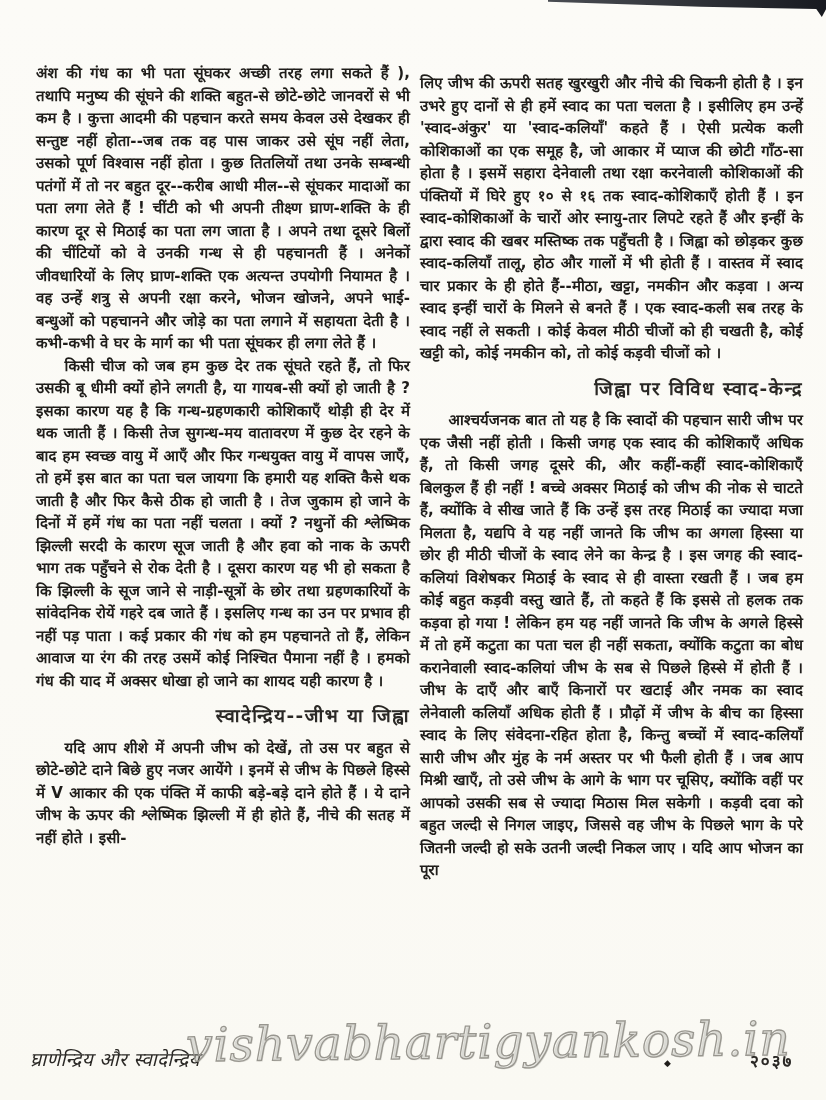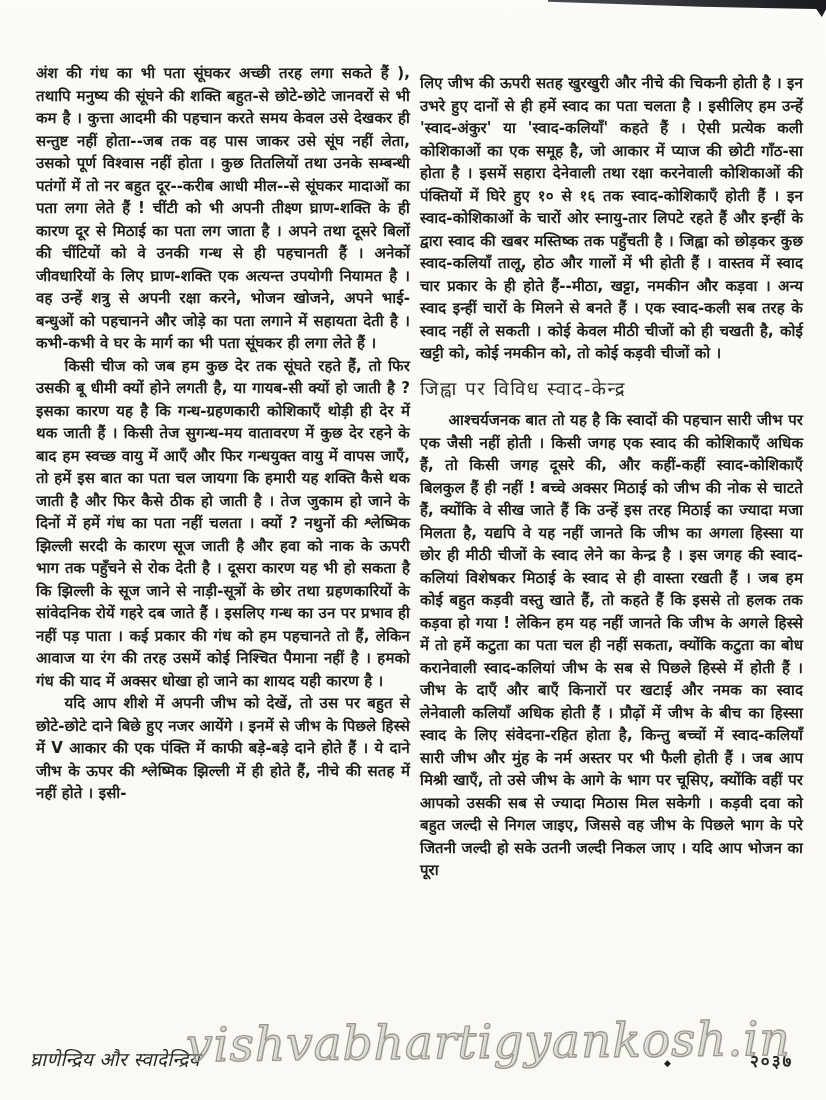--- a/index.html
+++ b/index.html
@@ -29,22 +29,22 @@
     font-weight: 600;
     letter-spacing: 0.1px;
     margin-top: 20px;
   }
   .col-left  { left: 36px;  top: 42px; width: 374px; }
   .col-right { left: 420px; top: 52px; width: 383px; }
   .para { margin: 0; }
   .para.indent { text-indent: 1.9em; }
   .section-heading {
     font-size: 18.5px;
-    font-weight: 400;
-    text-align: left;
+    font-weight: 700;
+    text-align: right;
     letter-spacing: 1.5px;
     margin: 13px 0 9px 0;
     color: #2a2825;
   }
   .footer-title {
     position: absolute; left: 30px; top: 1046px;
     font-size: 19px; font-weight: 500; color: #2a2825;
     letter-spacing: 0.3px;
     font-style: italic;
   }
@@ -73,20 +73,21 @@
 </head>
 <body>
 
 <div class="page">
 
   <div class="scan-edge"></div>
 
   <div class="col col-left">
     <p class="para">अंश की गंध का भी पता सूंघकर अच्छी तरह लगा सकते हैं ), तथापि मनुष्य की सूंघने की शक्ति बहुत-से छोटे-छोटे जानवरों से भी कम है । कुत्ता आदमी की पहचान करते समय केवल उसे देखकर ही सन्तुष्ट नहीं होता--जब तक वह पास जाकर उसे सूंघ नहीं लेता, उसको पूर्ण विश्वास नहीं होता । कुछ तितलियों तथा उनके सम्बन्धी पतंगों में तो नर बहुत दूर--करीब आधी मील--से सूंघकर मादाओं का पता लगा लेते हैं ! चींटी को भी अपनी तीक्ष्ण घ्राण-शक्ति के ही कारण दूर से मिठाई का पता लग जाता है । अपने तथा दूसरे बिलों की चींटियों को वे उनकी गन्ध से ही पहचानती हैं । अनेकों जीवधारियों के लिए घ्राण-शक्ति एक अत्यन्त उपयोगी नियामत है । वह उन्हें शत्रु से अपनी रक्षा करने, भोजन खोजने, अपने भाई-बन्धुओं को पहचानने और जोड़े का पता लगाने में सहायता देती है । कभी-कभी वे घर के मार्ग का भी पता सूंघकर ही लगा लेते हैं ।</p>
     <p class="para indent">किसी चीज को जब हम कुछ देर तक सूंघते रहते हैं, तो फिर उसकी बू धीमी क्यों होने लगती है, या गायब-सी क्यों हो जाती है ? इसका कारण यह है कि गन्ध-ग्रहणकारी कोशिकाएँ थोड़ी ही देर में थक जाती हैं । किसी तेज सुगन्ध-मय वातावरण में कुछ देर रहने के बाद हम स्वच्छ वायु में आएँ और फिर गन्धयुक्त वायु में वापस जाएँ, तो हमें इस बात का पता चल जायगा कि हमारी यह शक्ति कैसे थक जाती है और फिर कैसे ठीक हो जाती है । तेज जुकाम हो जाने के दिनों में हमें गंध का पता नहीं चलता । क्यों ? नथुनों की श्लेष्मिक झिल्ली सरदी के कारण सूज जाती है और हवा को नाक के ऊपरी भाग तक पहुँचने से रोक देती है । दूसरा कारण यह भी हो सकता है कि झिल्ली के सूज जाने से नाड़ी-सूत्रों के छोर तथा ग्रहणकारियों के सांवेदनिक रोयें गहरे दब जाते हैं । इसलिए गन्ध का उन पर प्रभाव ही नहीं पड़ पाता । कई प्रकार की गंध को हम पहचानते तो हैं, लेकिन आवाज या रंग की तरह उसमें कोई निश्चित पैमाना नहीं है । हमको गंध की याद में अक्सर धोखा हो जाने का शायद यही कारण है ।</p>
+    <h2 class="section-heading">स्वादेन्द्रिय--जीभ या जिह्वा</h2>
     <p class="para indent">यदि आप शीशे में अपनी जीभ को देखें, तो उस पर बहुत से छोटे-छोटे दाने बिछे हुए नजर आयेंगे । इनमें से जीभ के पिछले हिस्से में V आकार की एक पंक्ति में काफी बड़े-बड़े दाने होते हैं । ये दाने जीभ के ऊपर की श्लेष्मिक झिल्ली में ही होते हैं, नीचे की सतह में नहीं होते । इसी-</p>
   </div>
 
   <div class="col col-right">
     <p class="para">लिए जीभ की ऊपरी सतह खुरखुरी और नीचे की चिकनी होती है । इन उभरे हुए दानों से ही हमें स्वाद का पता चलता है । इसीलिए हम उन्हें 'स्वाद-अंकुर' या 'स्वाद-कलियाँ' कहते हैं । ऐसी प्रत्येक कली कोशिकाओं का एक समूह है, जो आकार में प्याज की छोटी गाँठ-सा होता है । इसमें सहारा देनेवाली तथा रक्षा करनेवाली कोशिकाओं की पंक्तियों में घिरे हुए १० से १६ तक स्वाद-कोशिकाएँ होती हैं । इन स्वाद-कोशिकाओं के चारों ओर स्नायु-तार लिपटे रहते हैं और इन्हीं के द्वारा स्वाद की खबर मस्तिष्क तक पहुँचती है । जिह्वा को छोड़कर कुछ स्वाद-कलियाँ तालू, होठ और गालों में भी होती हैं । वास्तव में स्वाद चार प्रकार के ही होते हैं--मीठा, खट्टा, नमकीन और कड़वा । अन्य स्वाद इन्हीं चारों के मिलने से बनते हैं । एक स्वाद-कली सब तरह के स्वाद नहीं ले सकती । कोई केवल मीठी चीजों को ही चखती है, कोई खट्टी को, कोई नमकीन को, तो कोई कड़वी चीजों को ।</p>
     <h2 class="section-heading">जिह्वा पर विविध स्वाद-केन्द्र</h2>
     <p class="para indent">आश्चर्यजनक बात तो यह है कि स्वादों की पहचान सारी जीभ पर एक जैसी नहीं होती । किसी जगह एक स्वाद की कोशिकाएँ अधिक हैं, तो किसी जगह दूसरे की, और कहीं-कहीं स्वाद-कोशिकाएँ बिलकुल हैं ही नहीं ! बच्चे अक्सर मिठाई को जीभ की नोक से चाटते हैं, क्योंकि वे सीख जाते हैं कि उन्हें इस तरह मिठाई का ज्यादा मजा मिलता है, यद्यपि वे यह नहीं जानते कि जीभ का अगला हिस्सा या छोर ही मीठी चीजों के स्वाद लेने का केन्द्र है । इस जगह की स्वाद-कलियां विशेषकर मिठाई के स्वाद से ही वास्ता रखती हैं । जब हम कोई बहुत कड़वी वस्तु खाते हैं, तो कहते हैं कि इससे तो हलक तक कड़वा हो गया ! लेकिन हम यह नहीं जानते कि जीभ के अगले हिस्से में तो हमें कटुता का पता चल ही नहीं सकता, क्योंकि कटुता का बोध करानेवाली स्वाद-कलियां जीभ के सब से पिछले हिस्से में होती हैं । जीभ के दाएँ और बाएँ किनारों पर खटाई और नमक का स्वाद लेनेवाली कलियाँ अधिक होती हैं । प्रौढ़ों में जीभ के बीच का हिस्सा स्वाद के लिए संवेदना-रहित होता है, किन्तु बच्चों में स्वाद-कलियाँ सारी जीभ और मुंह के नर्म अस्तर पर भी फैली होती हैं । जब आप मिश्री खाएँ, तो उसे जीभ के आगे के भाग पर चूसिए, क्योंकि वहीं पर आपको उसकी सब से ज्यादा मिठास मिल सकेगी । कड़वी दवा को बहुत जल्दी से निगल जाइए, जिससे वह जीभ के पिछले भाग के परे जितनी जल्दी हो सके उतनी जल्दी निकल जाए । यदि आप भोजन का पूरा</p>
   </div>
 
   <span class="footer-title">घ्राणेन्द्रिय और स्वादेन्द्रिय</span>

